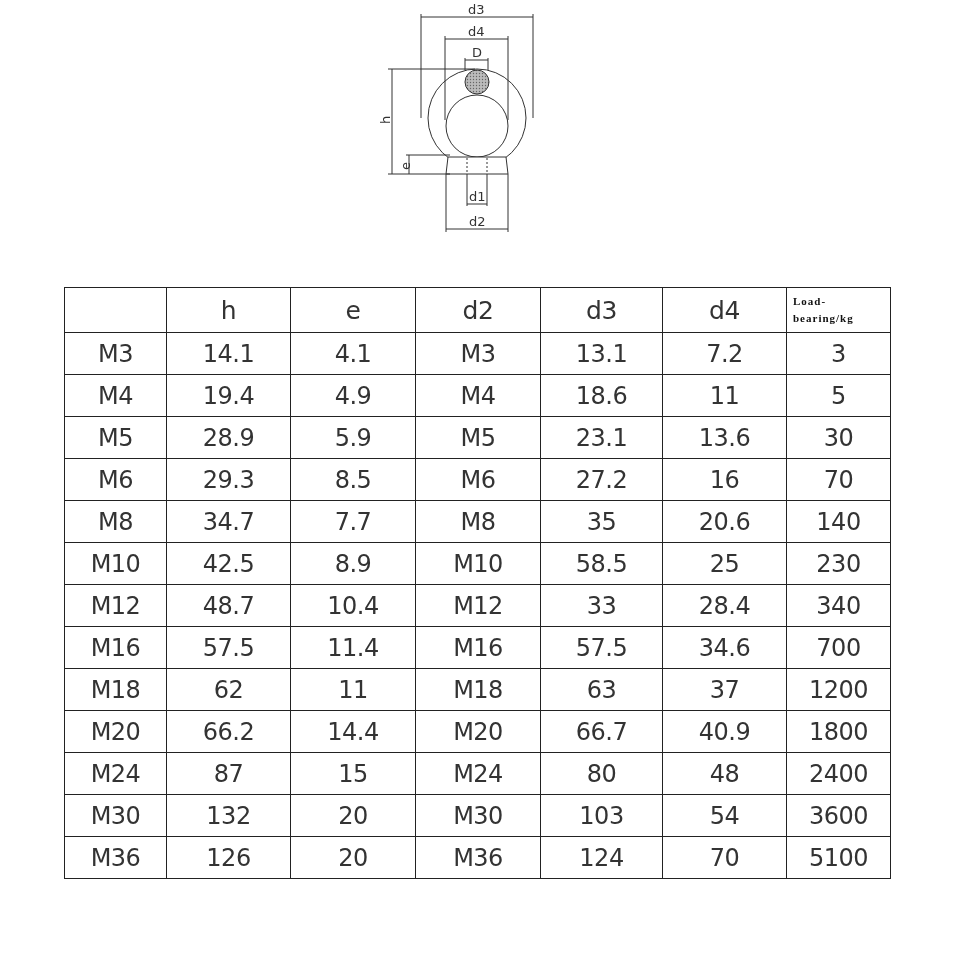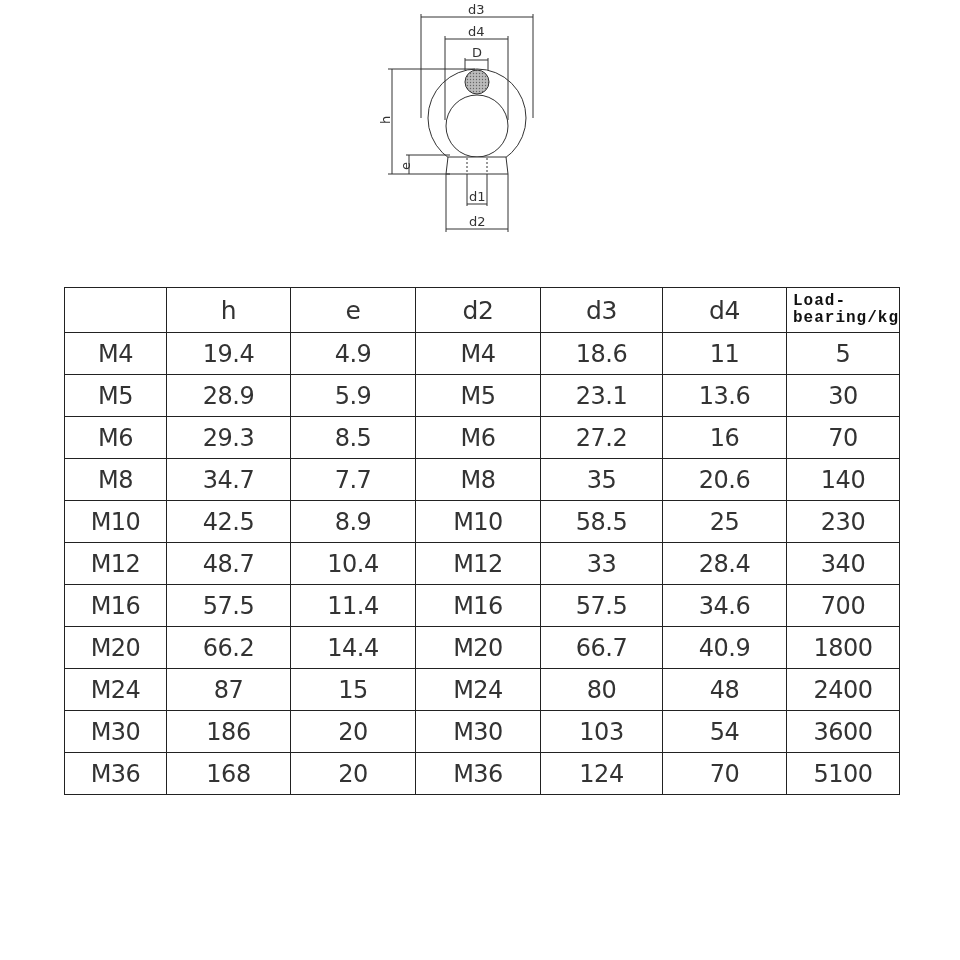--- a/index.html
+++ b/index.html
@@ -6,22 +6,22 @@
   body { width: 960px; height: 960px; position: relative; overflow: hidden;
          font-family: "DejaVu Sans", sans-serif; color: #222; }
   .drawing { position: absolute; left: 370px; top: 0; width: 200px; height: 240px; }
   .spec-table { position: absolute; left: 64px; top: 287px; border-collapse: collapse;
                 table-layout: fixed; }
   .spec-table td, .spec-table th { border: 1.6px solid #222; text-align: center;
         padding: 0; font-weight: normal; font-size: 24px; color: #333;
         font-family: "DejaVu Sans", sans-serif; letter-spacing: -0.5px; }
   .spec-table thead th { height: 44px; font-size: 25px; }
   .spec-table tbody td { height: 41px; }
-  .spec-table th.load { font-family: Liberation Mono, monospace; font-weight: bold;
-        font-size: 16px; text-align: left; padding-left: 6px; line-height: 17px;
+  .spec-table th.load { font-family: Liberation Serif, serif; font-weight: bold;
+        font-size: 11px; text-align: left; padding-left: 6px; line-height: 17px;
         color: #111; letter-spacing: 1px; }
   .dim-label { font-family: "DejaVu Sans", sans-serif; font-size: 13px; fill: #333; }
 </style>
 </head>
 <body>
 
 <svg class="drawing" viewBox="0 0 200 240" width="200" height="240">
   <defs>
     <pattern id="hatch" width="3" height="3" patternUnits="userSpaceOnUse">
       <rect width="3" height="3" fill="#bbb"></rect>
@@ -91,20 +91,29 @@
       <th>h</th>
       <th>e</th>
       <th>d2</th>
       <th>d3</th>
       <th>d4</th>
       <th class="load"><span>Load-</span><br><span>bearing/kg</span></th>
     </tr>
   </thead>
   <tbody id="tbody">
       <tr>
+        <td>M3</td>
+        <td>14.1</td>
+        <td>4.1</td>
+        <td>M3</td>
+        <td>13.1</td>
+        <td>7.2</td>
+        <td>3</td>
+      </tr>
+      <tr>
         <td>M4</td>
         <td>19.4</td>
         <td>4.9</td>
         <td>M4</td>
         <td>18.6</td>
         <td>11</td>
         <td>5</td>
       </tr>
       <tr>
         <td>M5</td>
@@ -154,49 +163,58 @@
       <tr>
         <td>M16</td>
         <td>57.5</td>
         <td>11.4</td>
         <td>M16</td>
         <td>57.5</td>
         <td>34.6</td>
         <td>700</td>
       </tr>
       <tr>
+        <td>M18</td>
+        <td>62</td>
+        <td>11</td>
+        <td>M18</td>
+        <td>63</td>
+        <td>37</td>
+        <td>1200</td>
+      </tr>
+      <tr>
         <td>M20</td>
         <td>66.2</td>
         <td>14.4</td>
         <td>M20</td>
         <td>66.7</td>
         <td>40.9</td>
         <td>1800</td>
       </tr>
       <tr>
         <td>M24</td>
         <td>87</td>
         <td>15</td>
         <td>M24</td>
         <td>80</td>
         <td>48</td>
         <td>2400</td>
       </tr>
       <tr>
         <td>M30</td>
-        <td>186</td>
+        <td>132</td>
         <td>20</td>
         <td>M30</td>
         <td>103</td>
         <td>54</td>
         <td>3600</td>
       </tr>
       <tr>
         <td>M36</td>
-        <td>168</td>
+        <td>126</td>
         <td>20</td>
         <td>M36</td>
         <td>124</td>
         <td>70</td>
         <td>5100</td>
       </tr>
     </tbody>
 </table>
 
 </body></html>

